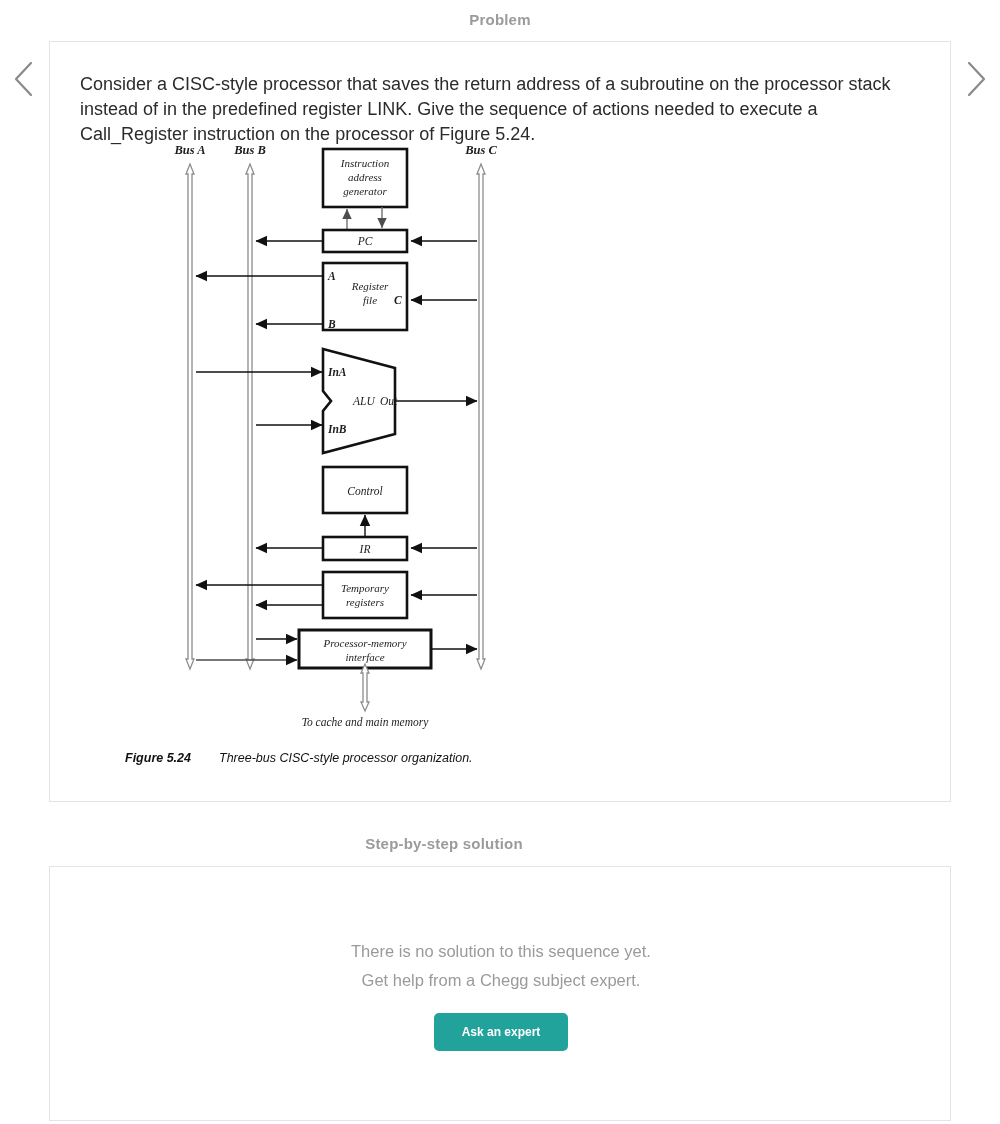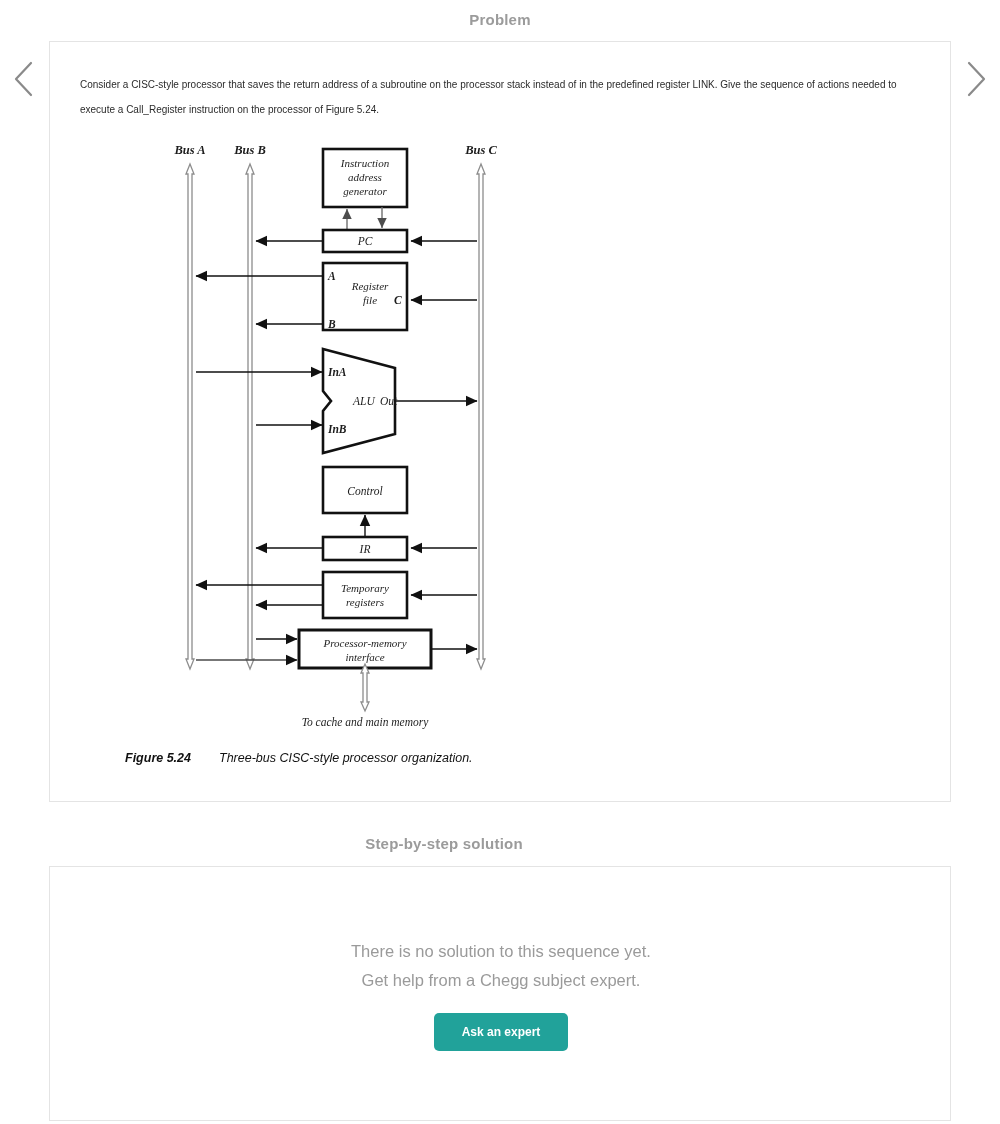--- a/index.html
+++ b/index.html
@@ -52,21 +52,21 @@
     border: 1px solid #e4e4e4;
   }
   #problem-panel { left: 49px; top: 41px; width: 902px; height: 761px; }
   #solution-panel { left: 49px; top: 866px; width: 902px; height: 255px; }
 
   
   #problem-statement {
     position: absolute;
     left: 30px; top: 30px;
     width: 840px;
-    font-size: 10px;
+    font-size: 18px;
     line-height: 25px;
     color: #2b2b2b;
     font-family: "Liberation Sans", sans-serif;
   }
 
   
   #figure-wrap {
     position: absolute;
     left: 0px; top: 95px;
     width: 500px; height: 650px; font-style: italic;

